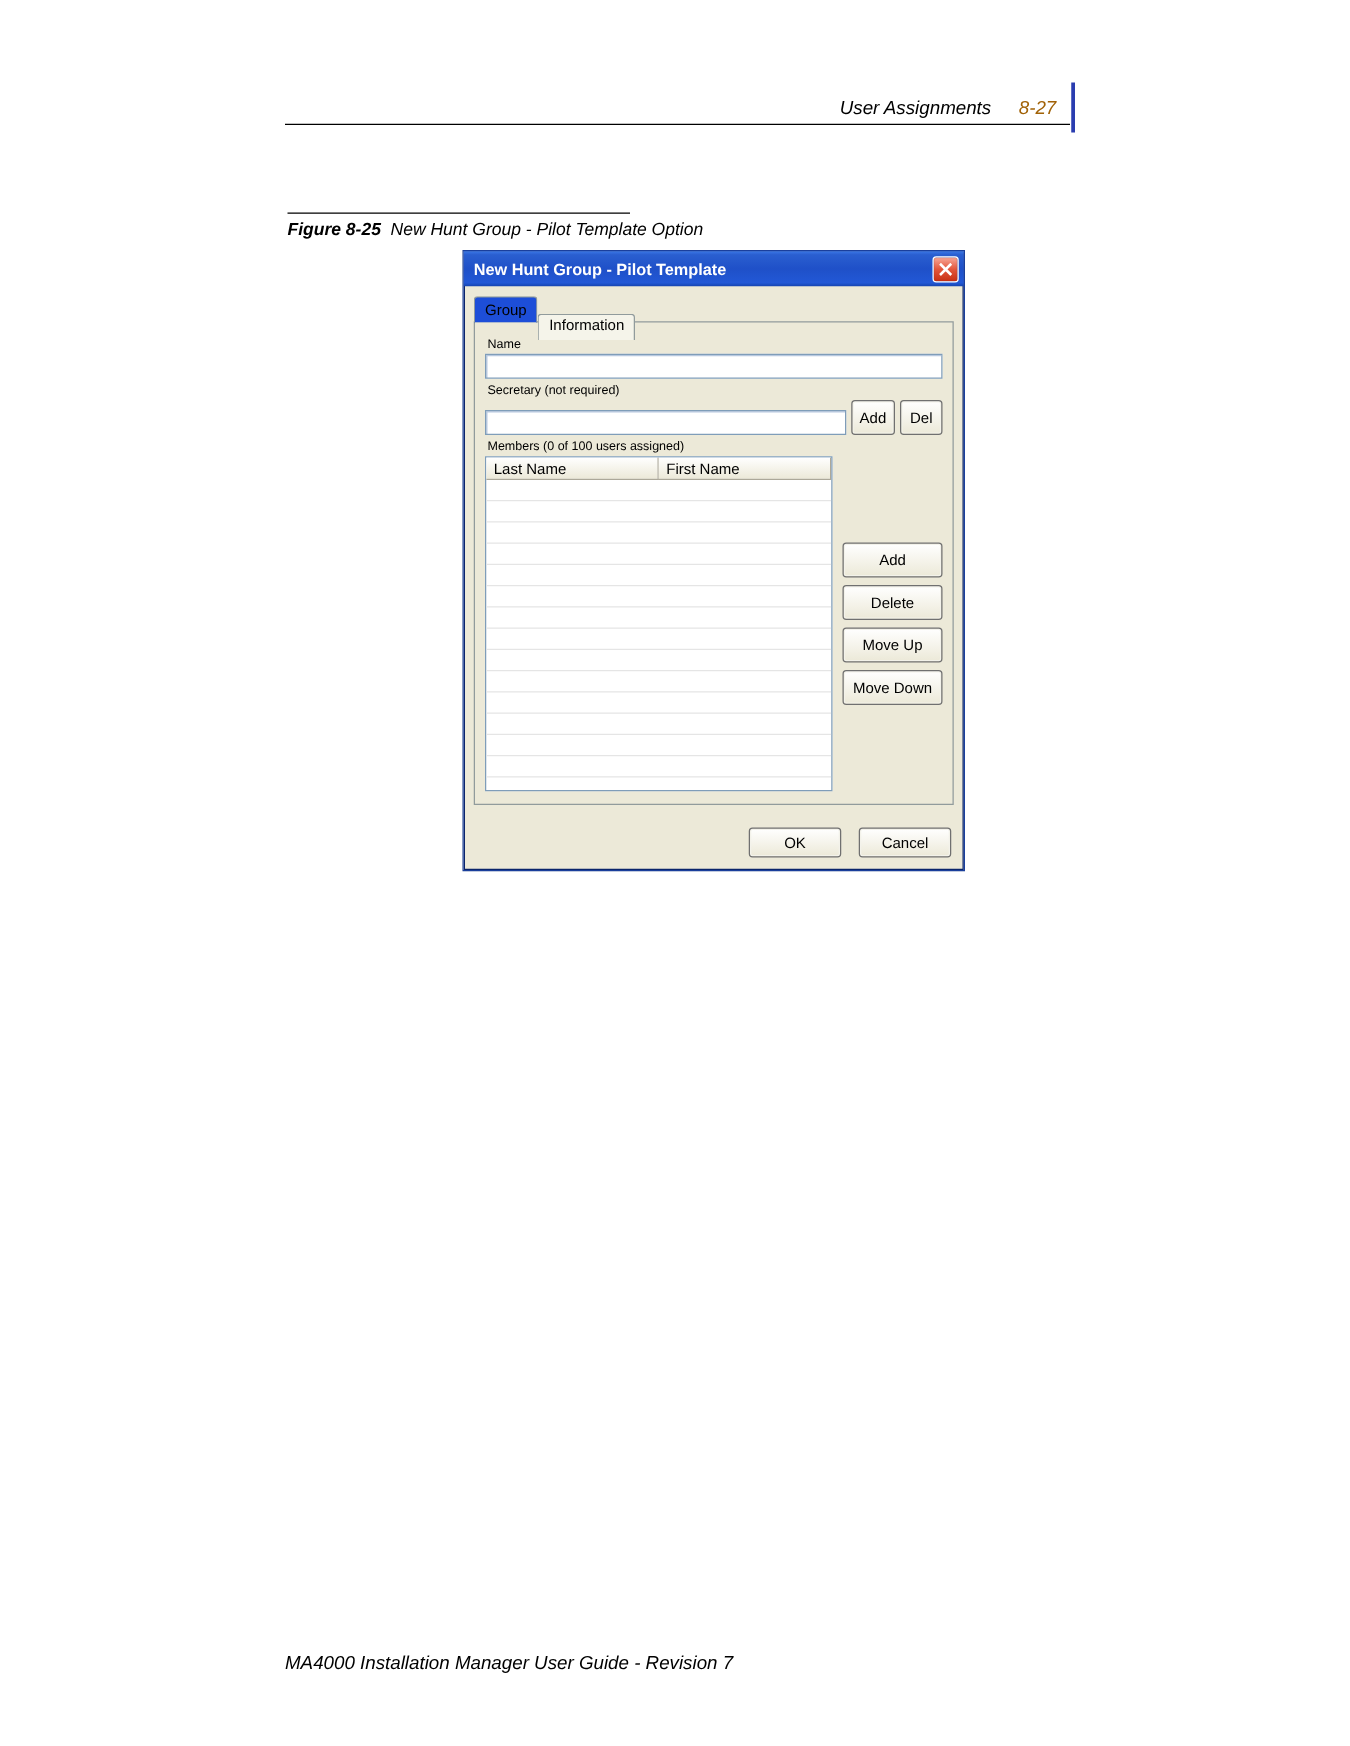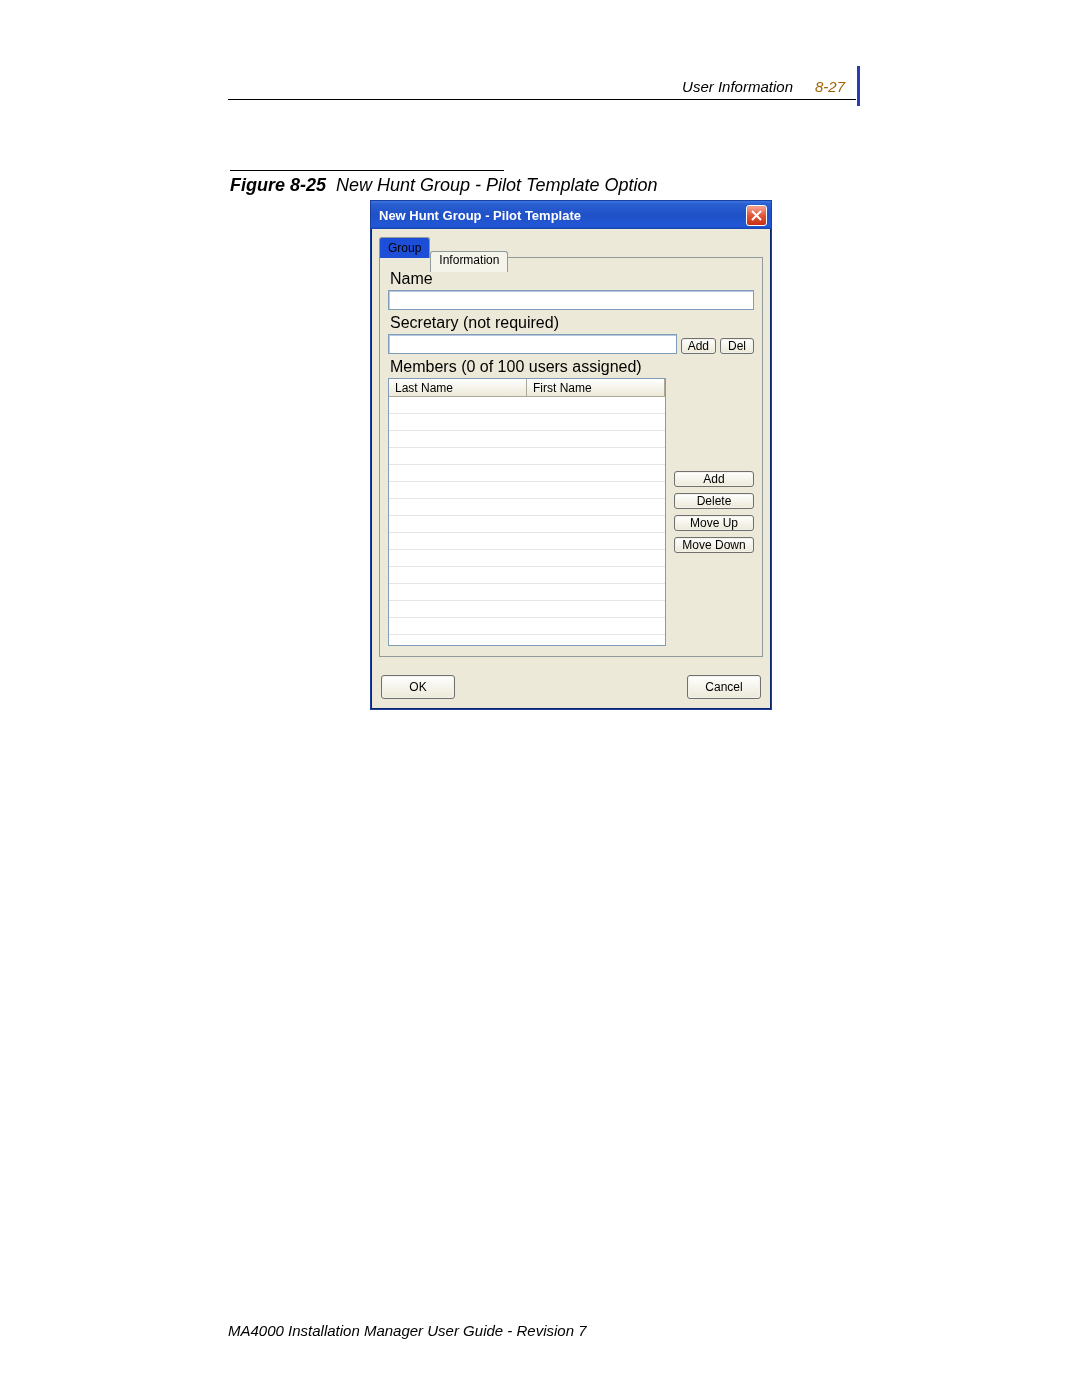--- a/index.html
+++ b/index.html
@@ -42,21 +42,21 @@
     position: absolute;
     left: 230px;
     top: 170px;
     width: 274px;
     border-top: 1px solid #000;
   }
   .figure-caption {
     position: absolute;
     left: 230px;
     top: 175px;
-    font-size: 18px;
+    font-size: 14px;
     font-style: italic;
     color: #000;
   }
   .figure-caption b { font-weight: bold; font-style: italic; }
   .dialog {
     position: absolute;
     left: 370px;
     top: 200px;
     width: 402px;
     background: #ece9d8;
@@ -120,35 +120,35 @@
     left:0; right:0; bottom:-1px; height:1px;
     background:#ece9d8;
   }
   .tabpanel {
     border: 1px solid #919b9c;
     background: #ece9d8;
     padding: 8px 8px 10px 8px;
     position: relative;
     z-index:1;
   }
-  .lbl { margin: 4px 0 2px 2px; font-size: 16px; color:#000; }
+  .lbl { margin: 4px 0 2px 2px; font-size: 10px; color:#000; }
   .txt {
     width: 100%;
     height: 20px;
     border: 1px solid #7f9db9;
     background: #fff;
     box-shadow: inset 1px 1px 0 #b7c8df;
     padding: 1px 3px;
     font-size: 12px;
   }
   .row { display:flex; gap:4px; align-items:flex-end; }
   .row .grow { flex:1; }
   .btn {
     min-width: 34px;
-    height: 16px;
+    height: 28px;
     background: linear-gradient(to bottom, #fff, #ece9d8);
     border: 1px solid #707070;
     border-radius: 3px;
     font-size: 12px;
     padding: 0 6px;
     color:#000;
     display:inline-flex; align-items:center; justify-content:center;
     box-shadow: 0 0 0 1px #f3f2ea inset;
   }
   .members-area { display:flex; gap:8px; margin-top:2px;align-items:center;}
@@ -170,40 +170,40 @@
   }
   .gh1{ width:50%; }
   .gh2{ width:50%; border-right:none;}
   .grid-rows .gr {
     height:17px;
     border-bottom:1px solid #e5e5e5;
   }
   .side-btns { display:flex; flex-direction:column; gap:6px; width:80px;}
   .side-btns .btn { width:100%; }
   .dlg-footer {
-    display:flex; justify-content:space-between; gap:14px;
+    display:flex; justify-content:flex-end; gap:14px;
     padding: 10px 10px 10px 10px;
   }
   .dlg-footer .btn { min-width:74px; height:24px; }
   .footer-text{
     position:absolute;
     left:228px;
     bottom:58px;
     font-style: italic;
     font-size:15px;
     color:#000;
     margin-top:15px;
   }
 </style>
 </head>
 <body>
 <div class="page">
 
 <div class="header-bar">
-  <span class="header-section">User Information</span>
+  <span class="header-section">User Assignments</span>
   <span class="header-pagenum">8-27</span>
 </div>
 <div class="header-rule"></div>
 
 <div class="figure-rule"></div>
 <div class="figure-caption">
   <b>Figure 8-25</b>&nbsp;
   <span>New Hunt Group - Pilot Template Option</span>
 </div>
 

